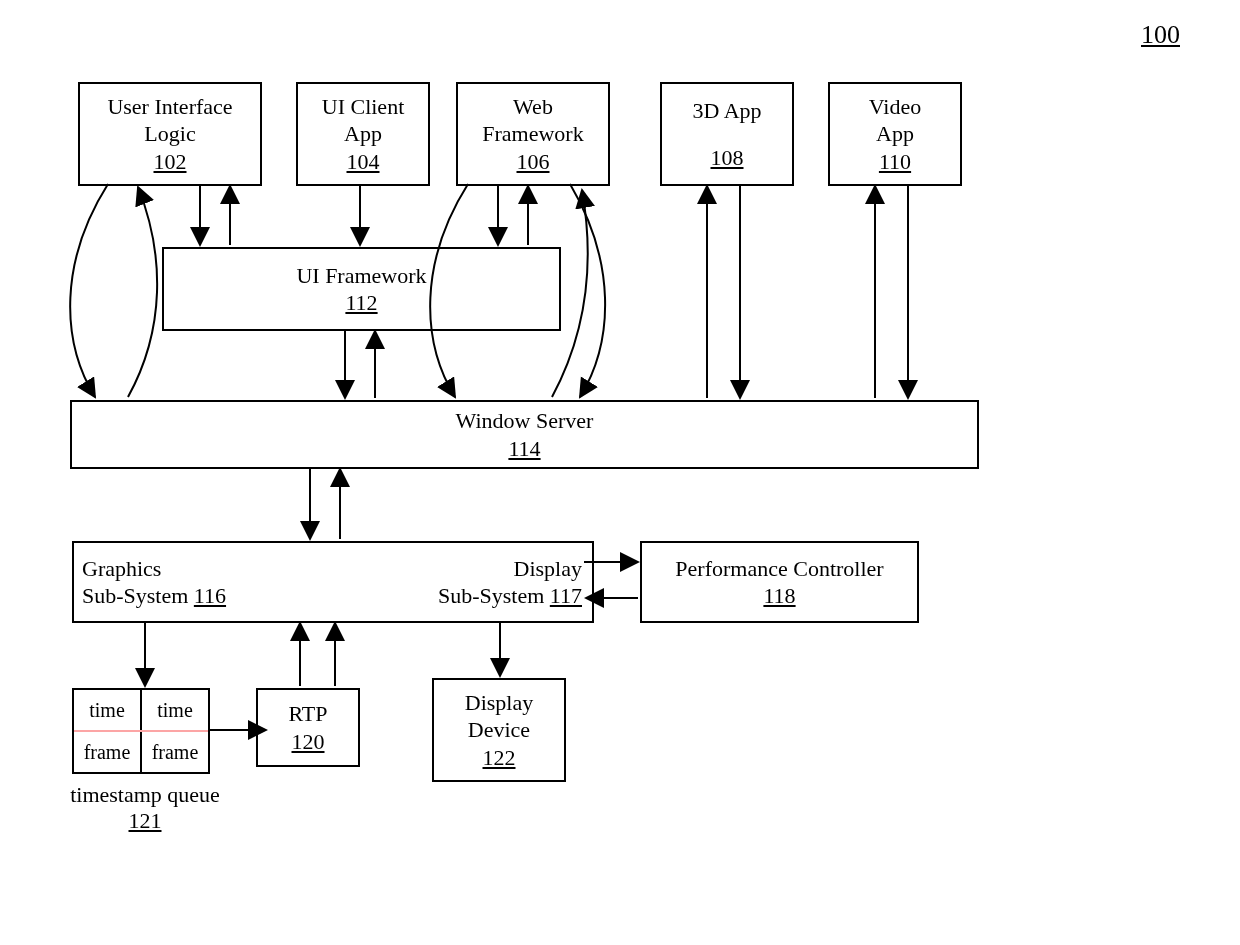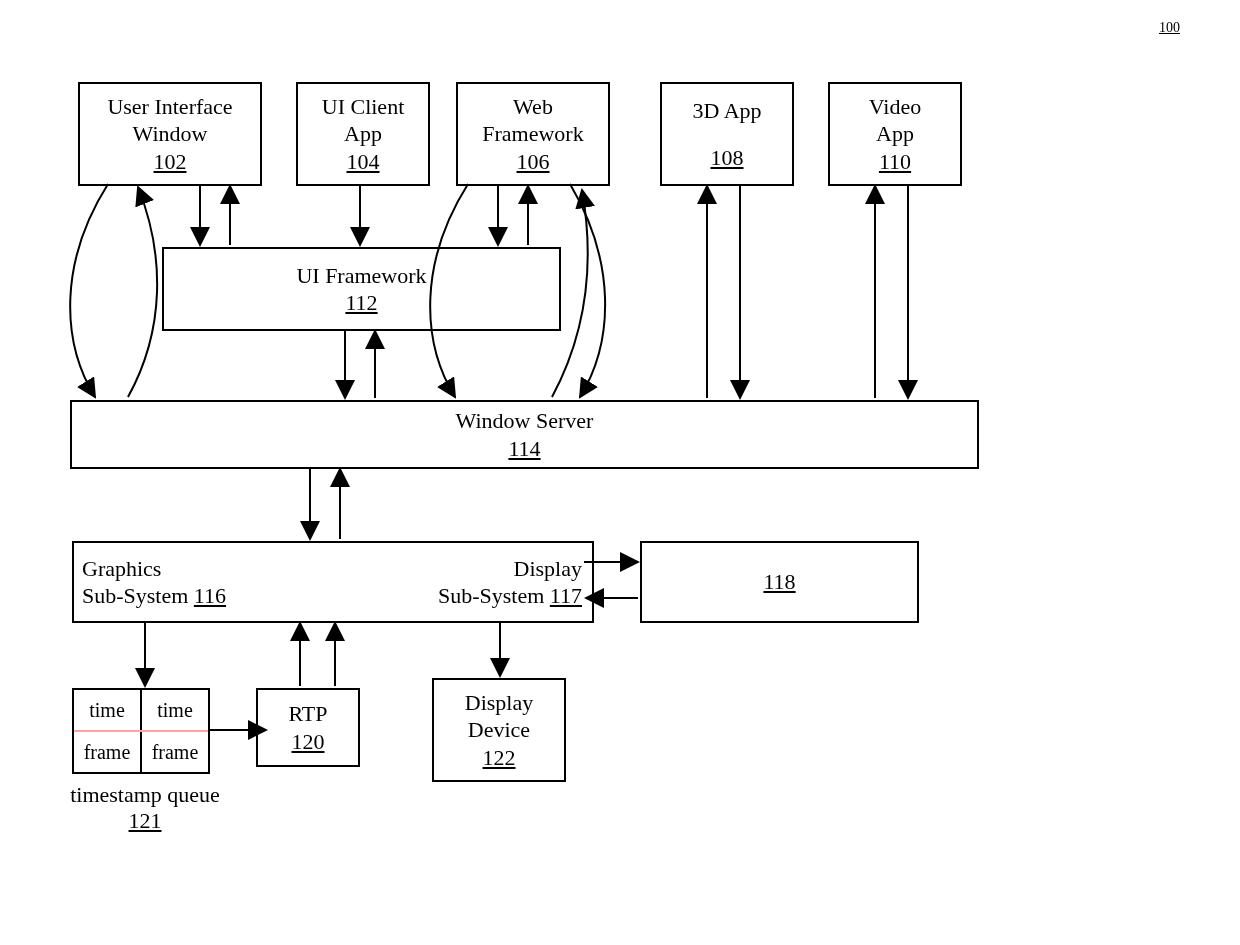--- a/index.html
+++ b/index.html
@@ -21,21 +21,21 @@
     justify-content: center;
     align-items: center;
     font-size: 22px;
     line-height: 1.25;
   }
   .ref {
     text-decoration: underline;
   }
   .figref {
     position: absolute;
-    font-size: 14px;
+    font-size: 26px;
     text-decoration: underline;
   }
   .label {
     position: absolute;
     font-size: 22px;
     text-align: center;
   }
   
   .tsq {
     position: absolute;
@@ -58,21 +58,21 @@
   
   .box.left { align-items: flex-start; padding-left: 8px; text-align: left; }
 </style>
 </head>
 <body>
 
 <div class="figref" style="right:60px; top:20px;">100</div>
 
 <div class="box" style="left:78px; top:82px; width:180px; height:100px;">
   <div>User Interface</div>
-  <div>Window</div>
+  <div>Logic</div>
   <div class="ref">102</div>
 </div>
 
 <div class="box" style="left:296px; top:82px; width:130px; height:100px;">
   <div>UI Client</div>
   <div>App</div>
   <div class="ref">104</div>
 </div>
 
 <div class="box" style="left:456px; top:82px; width:150px; height:100px;">
@@ -109,20 +109,21 @@
   </div>
 </div>
 <div class="box" style="left:332px; top:541px; width:250px; height:78px; border-left:none; align-items:flex-end; padding-right:10px; text-align:right;">
   <div>Display</div>
   <div>
     <span>Sub-System </span><span class="ref">117</span>
   </div>
 </div>
 
 <div class="box" style="left:640px; top:541px; width:275px; height:78px;">
+  <div>Performance Controller</div>
   <div class="ref">118</div>
 </div>
 
 <div class="tsq" style="left:72px; top:688px;">
   <div class="row">
     <div class="cell">time</div>
     <div class="cell">time</div>
   </div>
   <div class="row">
     <div class="cell">frame</div>

